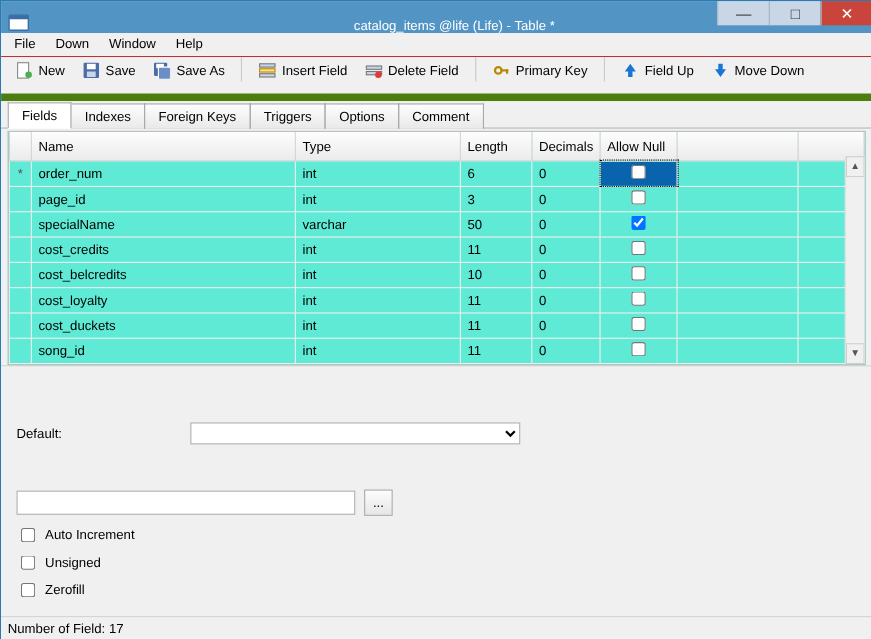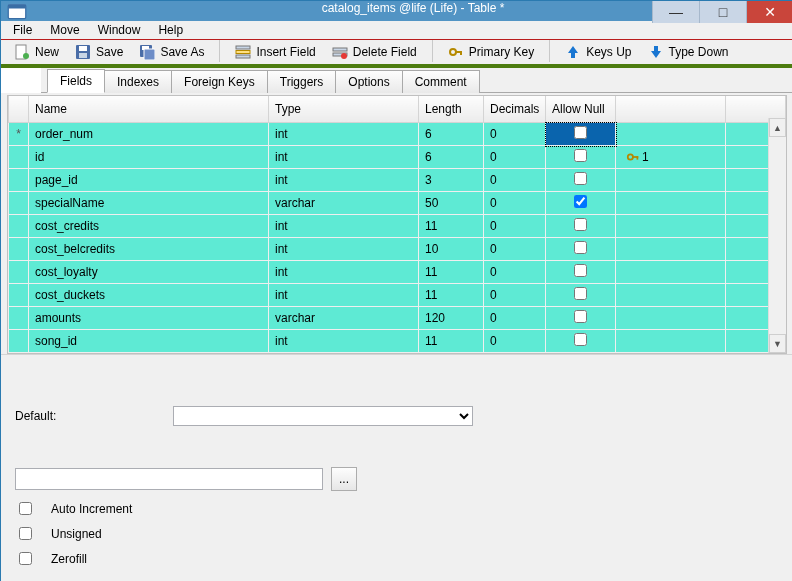--- a/index.html
+++ b/index.html
@@ -1,29 +1,29 @@
 <!DOCTYPE html>
 <html><head>
 <meta charset="utf-8">
 <style>
   html,body{margin:0;padding:0;font-family:"Segoe UI",Tahoma,sans-serif;font-size:12px;color:#000;background:#f0f0f0;}
   .window{width:792px;height:581px;background:#fff;position:relative;display:flex;flex-direction:column;border:1px solid #2a7ab0;}
-  .titlebar{height:30px;background:#5294c4;color:#fff;display:flex;align-items:flex-start;position:relative;}
+  .titlebar{height:30px;background:#5294c4;color:#fff;display:flex;align-items:flex-end;position:relative;}
   .titlebar .icon{width:20px;height:20px;margin:0 6px;}
   .titlebar .title{flex:1;text-align:center;font-size:12px;}
   .win-controls{position:absolute;right:0;top:0;display:flex;}
   .win-btn{width:46px;height:22px;background:#c9d6e6;color:#333;display:flex;align-items:center;justify-content:center;font-size:14px;border-left:1px solid #a6b8cc;}
   .win-btn.close{background:#c9453b;color:#fff;}
   .menubar{height:22px;background:#f0f0f0;border-bottom:1px solid #b91c1c;display:flex;align-items:center;padding:0 4px;gap:2px;}
   .menu-item{padding:2px 8px;}
-  .toolbar{height:34px;background:#f0f0f0;border-bottom:4px solid #4d7c0f;display:flex;align-items:flex-start;padding:0 6px;gap:2px;}
+  .toolbar{height:34px;background:#f0f0f0;border-bottom:7px solid #4d7c0f;display:flex;align-items:flex-start;padding:0 6px;gap:2px;}
   .tb-btn{display:flex;align-items:center;gap:5px;padding:3px 6px;border:1px solid transparent;border-radius:3px;}
   .tb-sep{width:1px;height:22px;background:#c9c9c9;margin:0 6px;}
   .tb-icon{width:16px;height:16px;flex:0 0 16px;}
-  .tabs{height:24px;display:flex;align-items:flex-end;background:#f0f0f0;padding-left:6px;border-bottom:1px solid #a9a9a9;margin-left:40px;}
+  .tabs{height:24px;display:flex;align-items:flex-end;background:#f0f0f0;padding-left:6px;border-bottom:1px solid #a9a9a9;}
   .tab{padding:4px 12px;border:1px solid #a9a9a9;border-bottom:none;background:linear-gradient(#fdfdfd,#e9e9e9);margin-right:-1px;position:relative;top:1px;}
   .tab.active{background:#fff;z-index:2;border-bottom:1px solid #fff;}
   .content{flex:1;display:flex;flex-direction:column;background:#f0f0f0;}
   .grid-wrapper{flex:1;margin:2px 6px 0 6px;background:#5eead4;border:1px solid #c0c0c0;position:relative;overflow:hidden;}
   .grid{width:100%;border-collapse:collapse;table-layout:fixed;}
   .grid th{background:linear-gradient(#fdfdfd,#ebebeb);border:1px solid #d4d4d4;border-top:none;font-weight:400;text-align:left;padding:3px 6px;height:20px;}
   .grid td{border:1px solid #efefef;border-top:none;border-left:none;padding:2px 6px;height:18px;white-space:nowrap;overflow:hidden;}
   .grid tr td:first-child{border-left:1px solid #efefef;}
   .row-marker{width:20px;text-align:center;color:#555;}
   .allownull-cell{text-align:center;}
@@ -31,21 +31,21 @@
   .allownull-cell.selected{background:#0a64ad;outline:1px dotted #000;}
   .allownull-cell.selected input{accent-color:#fff;}
   .key-cell{display:flex;align-items:center;gap:2px;justify-content:flex-start;padding-left:4px;}
   .grid-scrollbar{position:absolute;right:0;top:22px;bottom:0;width:17px;background:#f0f0f0;border-left:1px solid #dedede;}
   .scroll-arrow{height:17px;background:#f0f0f0;border:1px solid #cfcfcf;display:flex;align-items:center;justify-content:center;font-size:9px;color:#555;}
   .form-panel{padding:10px 14px 8px 14px;background:#f0f0f0;border-top:1px solid #d5d5d5;}
   .form-row{display:flex;align-items:center;margin-bottom:8px;gap:8px;margin-top:41px;}
   .form-row label{width:150px;}
   .form-row select,.form-row input[type=text]{width:300px;height:20px;border:1px solid #abadb3;background:#fff;padding:0 3px;font:inherit;}
   .form-row .small-btn{width:24px;height:22px;border:1px solid #acacac;background:linear-gradient(#fdfdfd,#e6e6e6);display:flex;align-items:center;justify-content:center;}
-  .chk-row{display:flex;align-items:center;gap:16px;margin-bottom:6px;}
+  .chk-row{display:flex;align-items:center;gap:6px;margin-bottom:6px;}
   .statusbar{height:22px;border-top:1px solid #d5d5d5;background:#f0f0f0;display:flex;align-items:center;padding:0 6px;font-size:12px;}
   
   svg{display:block;}
 </style>
 </head>
 <body>
 
 <div class="window">
 
   <div class="titlebar">
@@ -58,21 +58,21 @@
     <span class="title">catalog_items @life (Life) - Table *</span>
     <div class="win-controls">
       <div class="win-btn">—</div>
       <div class="win-btn">□</div>
       <div class="win-btn close">✕</div>
     </div>
   </div>
 
   <div class="menubar">
     <div class="menu-item">File</div>
-    <div class="menu-item">Move</div>
+    <div class="menu-item">Down</div>
     <div class="menu-item">Window</div>
     <div class="menu-item">Help</div>
   </div>
 
   <div class="toolbar">
     <div class="tb-btn">
       <span class="tb-icon">
           <svg viewBox="0 0 16 16">
             <rect x="2" y="1" width="10" height="14" fill="#fff" stroke="#888"></rect>
             <circle cx="12" cy="12" r="3" fill="#4caf50"></circle>
@@ -132,29 +132,29 @@
         </span>
       <span>Primary Key</span>
     </div>
     <span class="tb-sep"></span>
     <div class="tb-btn">
       <span class="tb-icon">
           <svg viewBox="0 0 16 16">
             <path d="M8 2 L13 9 L10 9 L10 14 L6 14 L6 9 L3 9 Z" fill="#1976d2"></path>
           </svg>
         </span>
-      <span>Keys Up</span>
+      <span>Field Up</span>
     </div>
     <div class="tb-btn">
       <span class="tb-icon">
           <svg viewBox="0 0 16 16">
             <path d="M8 14 L3 7 L6 7 L6 2 L10 2 L10 7 L13 7 Z" fill="#1976d2"></path>
           </svg>
         </span>
-      <span>Type Down</span>
+      <span>Move Down</span>
     </div>
   </div>
 
   <div class="tabs">
     <div class="tab active">Fields</div>
     <div class="tab">Indexes</div>
     <div class="tab">Foreign Keys</div>
     <div class="tab">Triggers</div>
     <div class="tab">Options</div>
     <div class="tab">Comment</div>
@@ -191,41 +191,20 @@
               <td>order_num</td>
               <td>int</td>
               <td>6</td>
               <td>0</td>
               <td class="allownull-cell selected"><input type="checkbox" style=""></td>
               <td></td>
               <td></td>
             </tr>
             <tr>
               <td class="row-marker"></td>
-              <td>id</td>
-              <td>int</td>
-              <td>6</td>
-              <td>0</td>
-              <td class="allownull-cell"><input type="checkbox" style=""></td>
-              <td>
-                <span class="key-cell">
-                  <span>
-                    <svg width="14" height="14" viewBox="0 0 16 16">
-                      <circle cx="5" cy="8" r="3" fill="none" stroke="#b58900" stroke-width="2"></circle>
-                      <rect x="7" y="7" width="7" height="2" fill="#b58900"></rect>
-                      <rect x="12" y="7" width="2" height="4" fill="#b58900"></rect>
-                    </svg>
-                  </span>
-                  <span>1</span>
-                </span>
-              </td>
-              <td></td>
-            </tr>
-            <tr>
-              <td class="row-marker"></td>
               <td>page_id</td>
               <td>int</td>
               <td>3</td>
               <td>0</td>
               <td class="allownull-cell"><input type="checkbox" style=""></td>
               <td></td>
               <td></td>
             </tr>
             <tr>
               <td class="row-marker"></td>
@@ -265,30 +244,20 @@
               <td>0</td>
               <td class="allownull-cell"><input type="checkbox" style=""></td>
               <td></td>
               <td></td>
             </tr>
             <tr>
               <td class="row-marker"></td>
               <td>cost_duckets</td>
               <td>int</td>
               <td>11</td>
-              <td>0</td>
-              <td class="allownull-cell"><input type="checkbox" style=""></td>
-              <td></td>
-              <td></td>
-            </tr>
-            <tr>
-              <td class="row-marker"></td>
-              <td>amounts</td>
-              <td>varchar</td>
-              <td>120</td>
               <td>0</td>
               <td class="allownull-cell"><input type="checkbox" style=""></td>
               <td></td>
               <td></td>
             </tr>
             <tr>
               <td class="row-marker"></td>
               <td>song_id</td>
               <td>int</td>
               <td>11</td>

